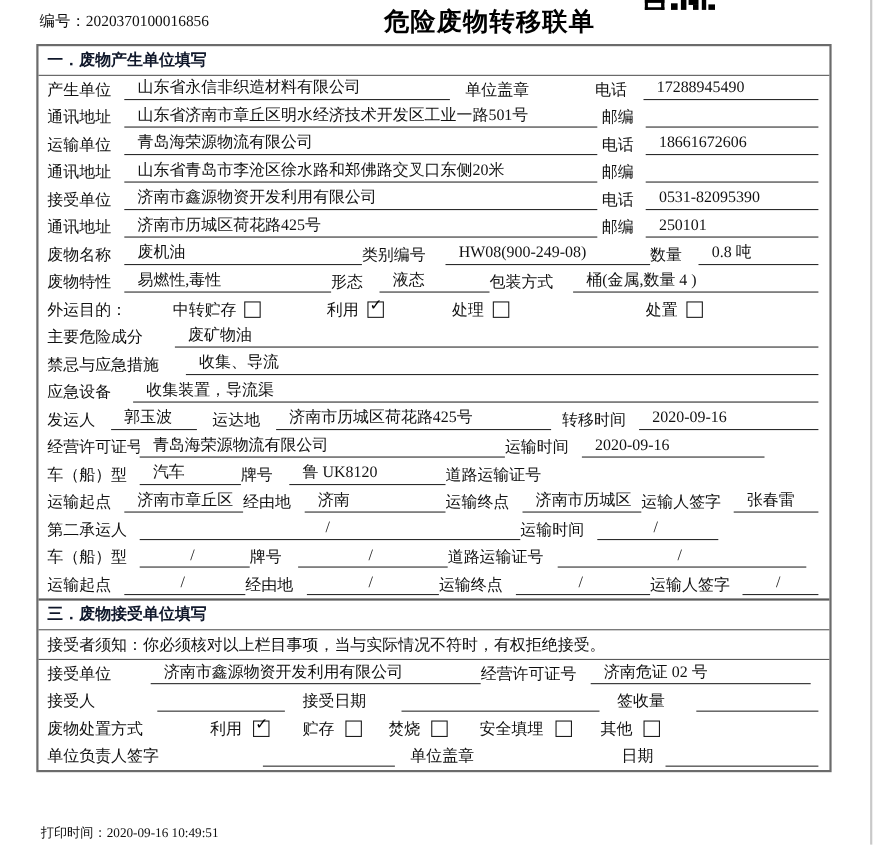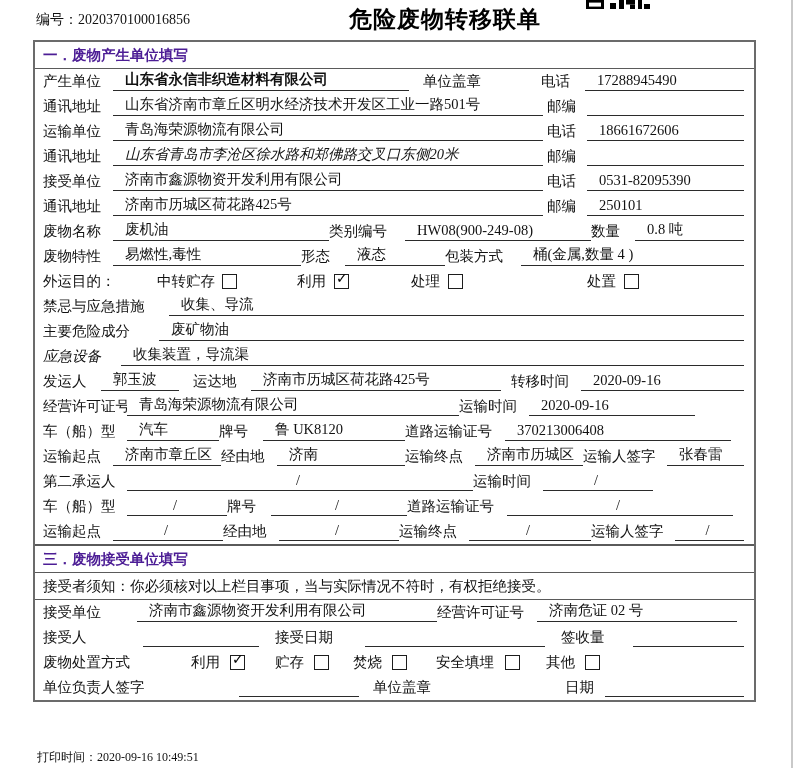--- a/index.html
+++ b/index.html
@@ -17,21 +17,21 @@
     font-size:23px;font-weight:bold;letter-spacing:1px;color:#000;
   }
   .qr{position:absolute;left:586px;top:0;}
   
   .form-table{
     position:absolute;left:33px;top:40px;width:723px;
     border:2px solid #6b6b6b;background:#fff;box-sizing:border-box;
   }
   .sec-h{
     font-family:"Liberation Sans","DejaVu Sans",sans-serif;
-    font-weight:bold;font-size:14.5px;color:#4c1d95;
+    font-weight:bold;font-size:14.5px;color:#0f172a;
     height:26px;line-height:26px;padding-left:8px;
     border-top:2px solid #5a5a5a;border-bottom:1.5px solid #5a5a5a;
   }
   .form-table .sec-h:first-child{border-top:none;}
   .row{
     display:flex;align-items:flex-end;height:25px;box-sizing:border-box;
     padding:0 10px 3px 8px;white-space:nowrap;
   }
   .row.hr{border-bottom:1.2px solid #5a5a5a;}
   .lb{flex-shrink:0;white-space:nowrap;overflow:hidden;}
@@ -72,21 +72,21 @@
     <rect x="40" y="0" width="9" height="4.5" fill="#000"></rect>
     <rect x="44" y="4.5" width="5" height="4.5" fill="#000"></rect>
     <rect x="52" y="0" width="4" height="9" fill="#000"></rect>
     <rect x="58" y="4" width="6" height="5" fill="#000"></rect>
   </svg>
 
   <div class="form-table" id="form-table">
       <div class="sec-h">一．废物产生单位填写</div>
       <div class="row">
         <span class="lb" style="width: 70px;">产生单位</span>
-        <span class="val" style="width: 296px; font-weight: bold;">山东省永信非织造材料有限公司</span>
+        <span class="val" style="width: 296px;">山东省永信非织造材料有限公司</span>
         <span class="sp" style="width: 14px;"></span>
         <span class="lb" style="width: 72px;">单位盖章</span>
         <span class="sp" style="width: 46px;"></span>
         <span class="lb" style="width: 44px;">电话</span>
         <span class="val fill">17288945490</span>
       </div>
       <div class="row">
         <span class="lb" style="width: 70px;">通讯地址</span>
         <span class="val" style="width: 430px;">山东省济南市章丘区明水经济技术开发区工业一路501号</span>
         <span class="sp" style="width: 4px;"></span>
@@ -95,21 +95,21 @@
       </div>
       <div class="row">
         <span class="lb" style="width: 70px;">运输单位</span>
         <span class="val" style="width: 430px;">青岛海荣源物流有限公司</span>
         <span class="sp" style="width: 4px;"></span>
         <span class="lb" style="width: 40px;">电话</span>
         <span class="val fill">18661672606</span>
       </div>
       <div class="row">
         <span class="lb" style="width: 70px;">通讯地址</span>
-        <span class="val" style="width: 430px; font-style: italic;">山东省青岛市李沧区徐水路和郑佛路交叉口东侧20米</span>
+        <span class="val" style="width: 430px;">山东省青岛市李沧区徐水路和郑佛路交叉口东侧20米</span>
         <span class="sp" style="width: 4px;"></span>
         <span class="lb" style="width: 40px;">邮编</span>
         <span class="val fill"></span>
       </div>
       <div class="row">
         <span class="lb" style="width: 70px;">接受单位</span>
         <span class="val" style="width: 430px;">济南市鑫源物资开发利用有限公司</span>
         <span class="sp" style="width: 4px;"></span>
         <span class="lb" style="width: 40px;">电话</span>
         <span class="val fill">0531-82095390</span>
@@ -148,31 +148,31 @@
           <span class="tick">✓</span>
         </span>
         <span class="sp" style="width: 62px;"></span>
         <span class="lb" style="width: 34px;">处理</span>
         <span class="cb"></span>
         <span class="sp" style="width: 124px;"></span>
         <span class="lb" style="width: 34px;">处置</span>
         <span class="cb"></span>
       </div>
       <div class="row">
+        <span class="lb" style="width: 104px;">主要危险成分</span>
+        <span class="sp" style="width: 12px;"></span>
+        <span class="val fill">废矿物油</span>
+      </div>
+      <div class="row">
         <span class="lb" style="width: 118px;">禁忌与应急措施</span>
         <span class="sp" style="width: 8px;"></span>
         <span class="val fill">收集、导流</span>
       </div>
       <div class="row">
-        <span class="lb" style="width: 104px;">主要危险成分</span>
-        <span class="sp" style="width: 12px;"></span>
-        <span class="val fill">废矿物油</span>
-      </div>
-      <div class="row">
-        <span class="lb" style="width: 70px; font-style: italic;">应急设备</span>
+        <span class="lb" style="width: 70px;">应急设备</span>
         <span class="sp" style="width: 8px;"></span>
         <span class="val fill">收集装置，导流渠</span>
       </div>
       <div class="row">
         <span class="lb" style="width: 58px;">发运人</span>
         <span class="val" style="width: 78px;">郭玉波</span>
         <span class="sp" style="width: 14px;"></span>
         <span class="lb" style="width: 58px;">运达地</span>
         <span class="val" style="width: 250px;">济南市历城区荷花路425号</span>
         <span class="sp" style="width: 10px;"></span>
@@ -184,21 +184,20 @@
         <span class="val" style="width: 332px;">青岛海荣源物流有限公司</span>
         <span class="lb" style="width: 70px;">运输时间</span>
         <span class="val" style="width: 166px;">2020-09-16</span>
       </div>
       <div class="row">
         <span class="lb" style="width: 84px;">车（船）型</span>
         <span class="val" style="width: 92px;">汽车</span>
         <span class="lb" style="width: 44px;">牌号</span>
         <span class="val" style="width: 142px;">鲁 UK8120</span>
         <span class="lb" style="width: 100px;">道路运输证号</span>
-        <span class="val" style="width: 226px;">370213006408</span>
       </div>
       <div class="row">
         <span class="lb" style="width: 70px;">运输起点</span>
         <span class="val" style="width: 108px;">济南市章丘区</span>
         <span class="lb" style="width: 56px;">经由地</span>
         <span class="val" style="width: 128px;">济南</span>
         <span class="lb" style="width: 70px;">运输终点</span>
         <span class="val" style="width: 108px;">济南市历城区</span>
         <span class="lb" style="width: 84px;">运输人签字</span>
         <span class="val fill">张春雷</span>

